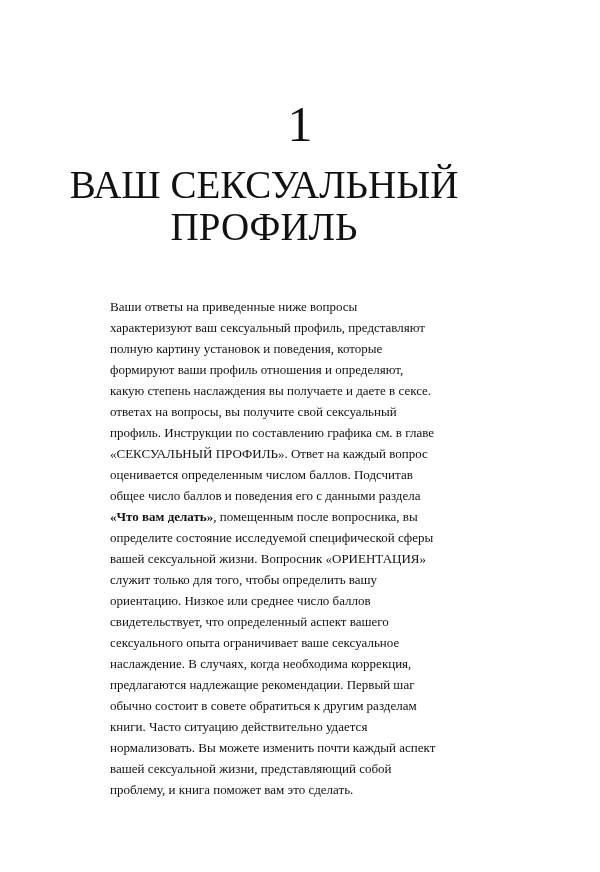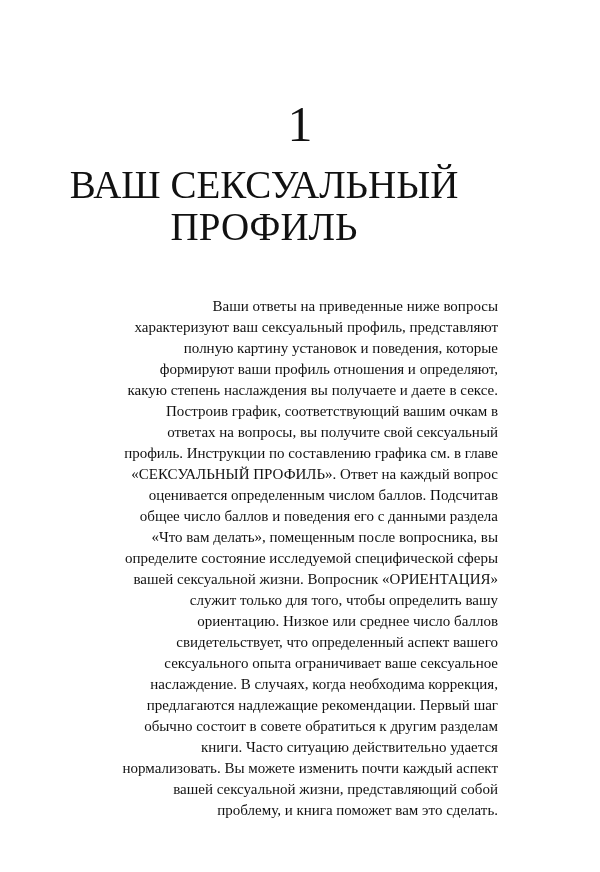--- a/index.html
+++ b/index.html
@@ -11,42 +11,41 @@
     .page { position: absolute; left: 0; top: 0; width: 600px; height: 872px; }
     .chapter-number {
       position: absolute; top: 96px; left: 0; width: 600px; text-align: center;
       font-size: 50px; line-height: 56px;
     }
     .chapter-title {
       position: absolute; top: 164px; left: 0; width: 528px; text-align: center;
       font-size: 39px; line-height: 42px; letter-spacing: 0px;
     }
     .body-text {
-      position: absolute; top: 296px; left: 110px; width: 388px; text-align: right;
-      font-size: 15px; line-height: 21px;
+      position: absolute; top: 296px; left: 110px; width: 388px; text-align: left;
+      font-size: 13px; line-height: 21px;
     }
     .body-text .line { display: block; white-space: nowrap; }
-    .body-text b { font-weight: normal; margin-top: 22px; }
+    .body-text b { font-weight: bold; margin-top: 22px; }
   </style>
 </head>
 <body>
 
 <div class="page">
   <div class="chapter-number">1</div>
   <div class="chapter-title">
     <div>ВАШ СЕКСУАЛЬНЫЙ</div>
     <div>ПРОФИЛЬ</div>
   </div>
   <div class="body-text">
     <span class="line">Ваши ответы на приведенные ниже вопросы</span>
     <span class="line">характеризуют ваш сексуальный профиль, представляют</span>
     <span class="line">полную картину установок и поведения, которые</span>
     <span class="line">формируют ваши профиль отношения и определяют,</span>
     <span class="line">какую степень наслаждения вы получаете и даете в сексе.</span>
-    <span class="line">Построив график, соответствующий вашим очкам в</span>
     <span class="line">ответах на вопросы, вы получите свой сексуальный</span>
     <span class="line">профиль. Инструкции по составлению графика см. в главе</span>
     <span class="line">«СЕКСУАЛЬНЫЙ ПРОФИЛЬ». Ответ на каждый вопрос</span>
     <span class="line">оценивается определенным числом баллов. Подсчитав</span>
     <span class="line">общее число баллов и поведения его с данными раздела</span>
     <span class="line"><b>«Что вам делать»</b><span>, помещенным после вопросника, вы</span></span>
     <span class="line">определите состояние исследуемой специфической сферы</span>
     <span class="line">вашей сексуальной жизни. Вопросник «ОРИЕНТАЦИЯ»</span>
     <span class="line">служит только для того, чтобы определить вашу</span>
     <span class="line">ориентацию. Низкое или среднее число баллов</span>

